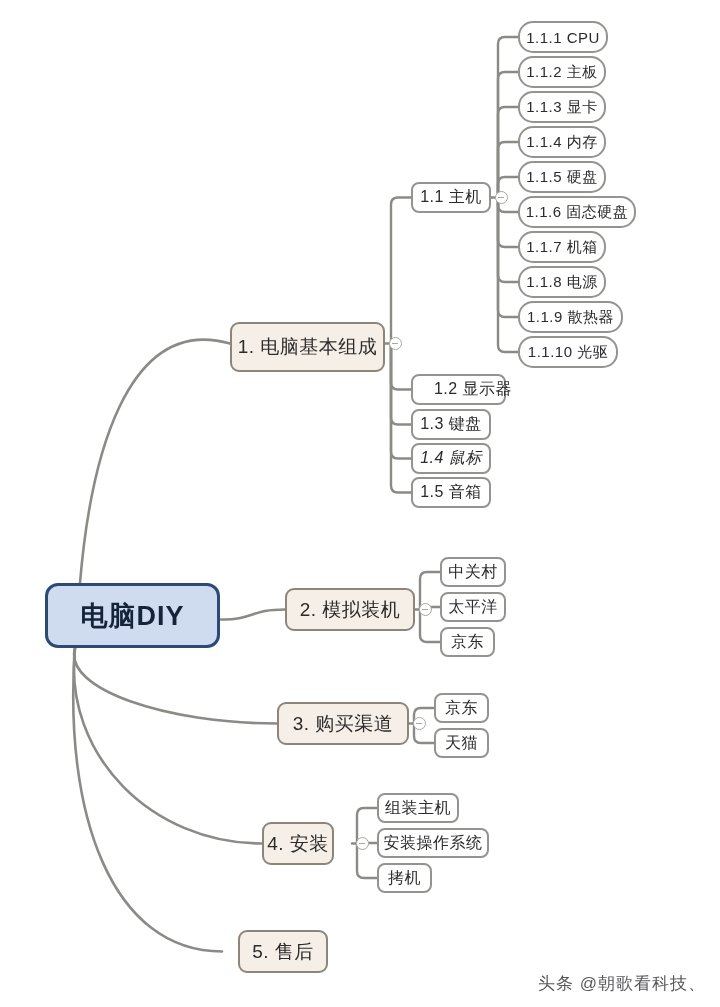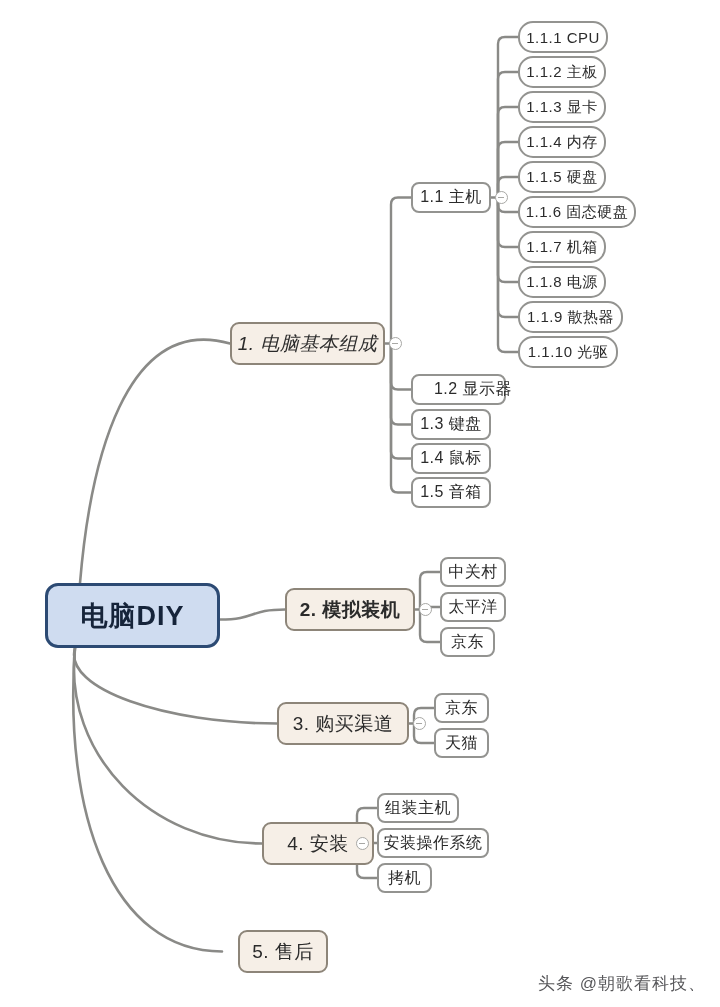--- a/index.html
+++ b/index.html
@@ -130,21 +130,21 @@
       <path d="M414 723.5 V736 Q414 743 421 743 H434" fill="none" stroke="#8a8a87" stroke-width="2.4" stroke-linecap="round"></path>
       <path d="M352 843.5 H357" fill="none" stroke="#8a8a87" stroke-width="2.4" stroke-linecap="round"></path>
       <path d="M357 843.5 V815 Q357 808 364 808 H377" fill="none" stroke="#8a8a87" stroke-width="2.4" stroke-linecap="round"></path>
       <path d="M357 843 H377" fill="none" stroke="#8a8a87" stroke-width="2.4" stroke-linecap="round"></path>
       <path d="M357 843.5 V871 Q357 878 364 878 H377" fill="none" stroke="#8a8a87" stroke-width="2.4" stroke-linecap="round"></path>
     </svg>
   <div id="nodes">
       <div class="node root" style="left: 45px; top: 583px; width: 175px; height: 65px;">
         <span>电脑DIY</span>
       </div>
-      <div class="node level1" style="left: 230px; top: 322px; width: 155px; height: 43px; font-style: italic;">
+      <div class="node level1" style="left: 230px; top: 322px; width: 155px; height: 50px;">
         <span>1. 电脑基本组成</span>
       </div>
       <div class="toggle" style="left: 389px; top: 337px;"></div>
       <div class="node level2" style="left: 411px; top: 182px; width: 80px; height: 31px;">
         <span>1.1 主机</span>
       </div>
       <div class="toggle" style="left: 495px; top: 191px;"></div>
       <div class="node level3" style="left: 518px; top: 21px; width: 90px; height: 32px;">
         <span>1.1.1 CPU</span>
       </div>
@@ -174,27 +174,27 @@
       </div>
       <div class="node level3" style="left: 518px; top: 336px; width: 100px; height: 32px;">
         <span>1.1.10 光驱</span>
       </div>
       <div class="node level2" style="left: 411px; top: 374px; width: 95px; height: 31px; padding-left: 29px;">
         <span>1.2 显示器</span>
       </div>
       <div class="node level2" style="left: 411px; top: 409px; width: 80px; height: 31px;">
         <span>1.3 键盘</span>
       </div>
-      <div class="node level2" style="left: 411px; top: 443px; width: 80px; height: 31px;">
+      <div class="node level2" style="left: 411px; top: 443px; width: 80px; height: 31px; font-style: italic;">
         <span>1.4 鼠标</span>
       </div>
       <div class="node level2" style="left: 411px; top: 477px; width: 80px; height: 31px;">
         <span>1.5 音箱</span>
       </div>
-      <div class="node level1" style="left: 285px; top: 588px; width: 130px; height: 43px; font-weight: bold;">
+      <div class="node level1" style="left: 285px; top: 588px; width: 130px; height: 43px;">
         <span>2. 模拟装机</span>
       </div>
       <div class="toggle" style="left: 419px; top: 603px;"></div>
       <div class="node level2" style="left: 440px; top: 557px; width: 66px; height: 30px;">
         <span>中关村</span>
       </div>
       <div class="node level2" style="left: 440px; top: 592px; width: 66px; height: 30px;">
         <span>太平洋</span>
       </div>
       <div class="node level2" style="left: 440px; top: 627px; width: 55px; height: 30px;">
@@ -203,21 +203,21 @@
       <div class="node level1" style="left: 277px; top: 702px; width: 132px; height: 43px;">
         <span>3. 购买渠道</span>
       </div>
       <div class="toggle" style="left: 413px; top: 717px;"></div>
       <div class="node level2" style="left: 434px; top: 693px; width: 55px; height: 30px;">
         <span>京东</span>
       </div>
       <div class="node level2" style="left: 434px; top: 728px; width: 55px; height: 30px;">
         <span>天猫</span>
       </div>
-      <div class="node level1" style="left: 262px; top: 822px; width: 112px; height: 43px;">
+      <div class="node level1" style="left: 262px; top: 822px; width: 72px; height: 43px;">
         <span>4. 安装</span>
       </div>
       <div class="toggle" style="left: 356px; top: 837px;"></div>
       <div class="node level2" style="left: 377px; top: 793px; width: 82px; height: 30px;">
         <span>组装主机</span>
       </div>
       <div class="node level2" style="left: 377px; top: 828px; width: 112px; height: 30px;">
         <span>安装操作系统</span>
       </div>
       <div class="node level2" style="left: 377px; top: 863px; width: 55px; height: 30px;">

